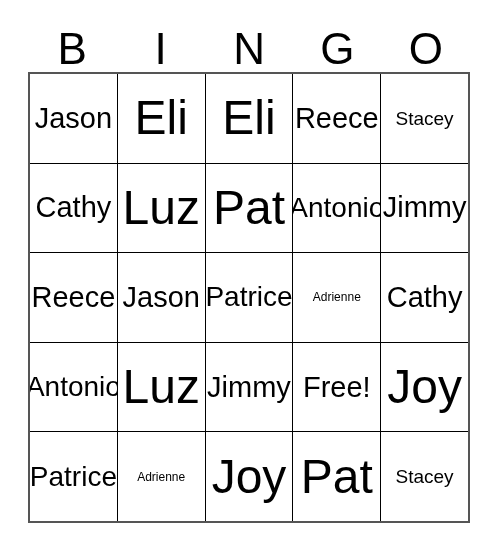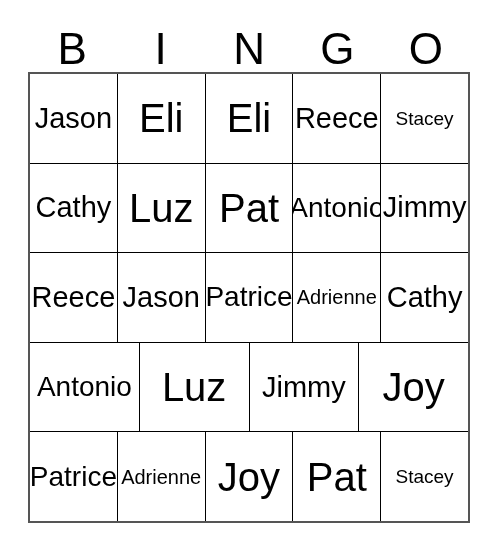--- a/index.html
+++ b/index.html
@@ -75,25 +75,25 @@
   }
   .cell-text {
     display: block;
     white-space: nowrap;
     line-height: 1;
     text-align: center;
     font-weight: 400;
   }
 
   
-  .len-3  { font-size: 40px; }
+  .len-3  { font-size: 48px; }
   .len-5  { font-size: 29px; }
   .len-6  { font-size: 19px; }
   .len-7  { font-size: 28px; }
-  .len-8  { font-size: 20px; }
+  .len-8  { font-size: 12px; }
 </style>
 </head>
 <body>
 
 <div id="card">
 
   <div id="header-row">
     <div class="header-cell">B</div>
     <div class="header-cell">I</div>
     <div class="header-cell">N</div>
@@ -161,20 +161,23 @@
       <div class="grid-cell">
           <span class="cell-text len-7">Antonio</span>
         </div>
       <div class="grid-cell">
           <span class="cell-text len-3">Luz</span>
         </div>
       <div class="grid-cell">
           <span class="cell-text len-5">Jimmy</span>
         </div>
       <div class="grid-cell">
+          <span class="cell-text len-5">Free!</span>
+        </div>
+      <div class="grid-cell">
           <span class="cell-text len-3">Joy</span>
         </div>
     </div>
 
     <div class="grid-row">
       <div class="grid-cell">
           <span class="cell-text len-7">Patrice</span>
         </div>
       <div class="grid-cell">
           <span class="cell-text len-8">Adrienne</span>

